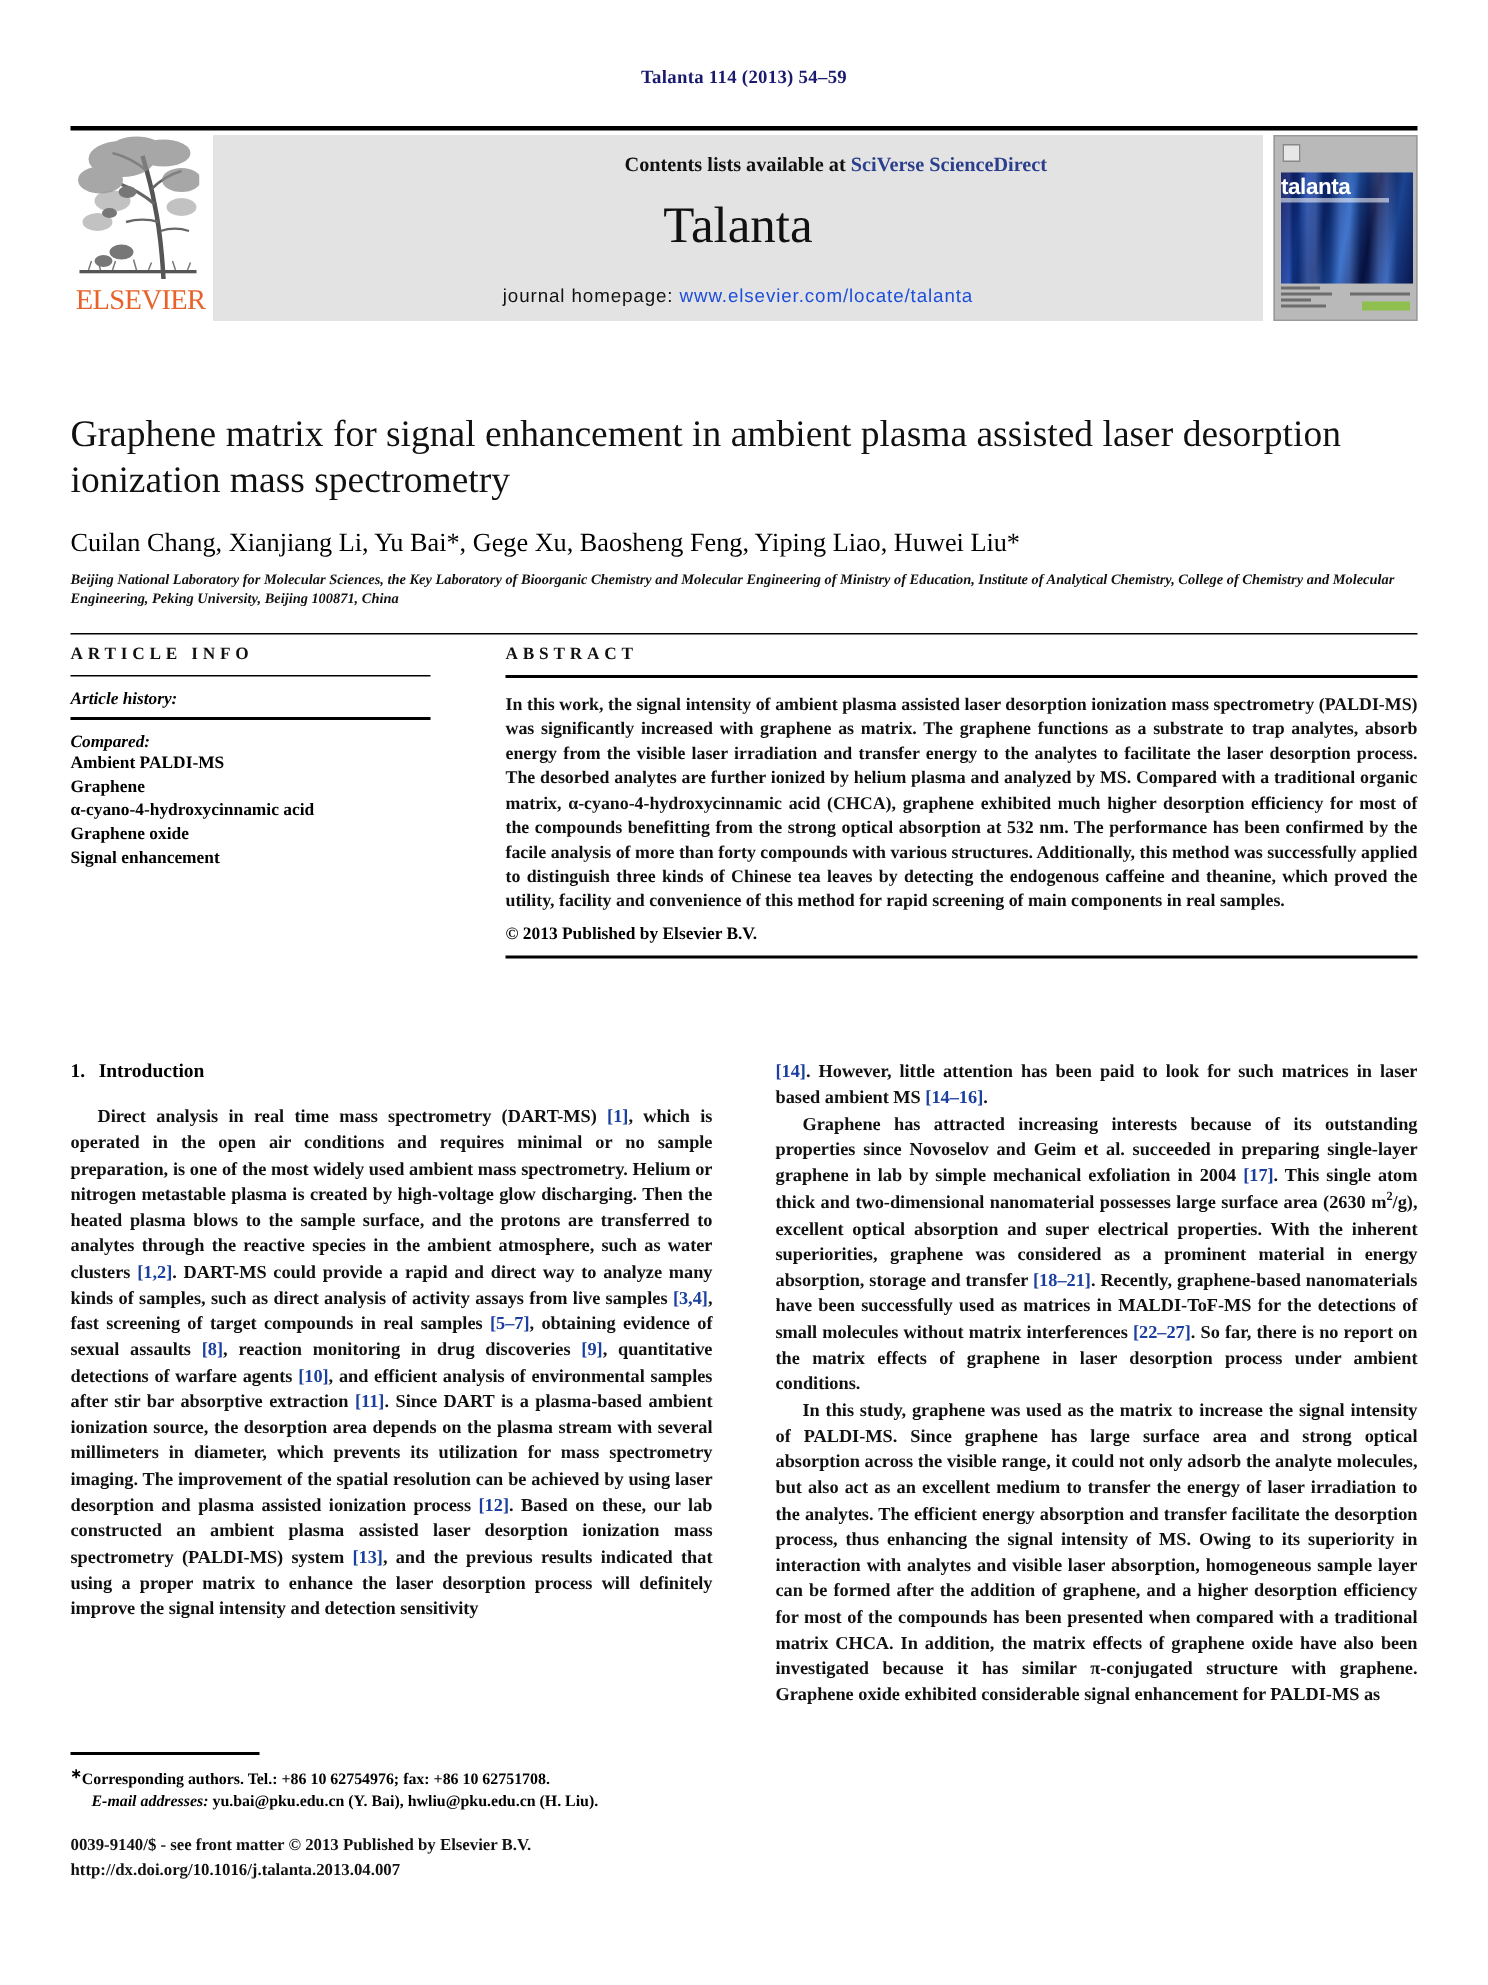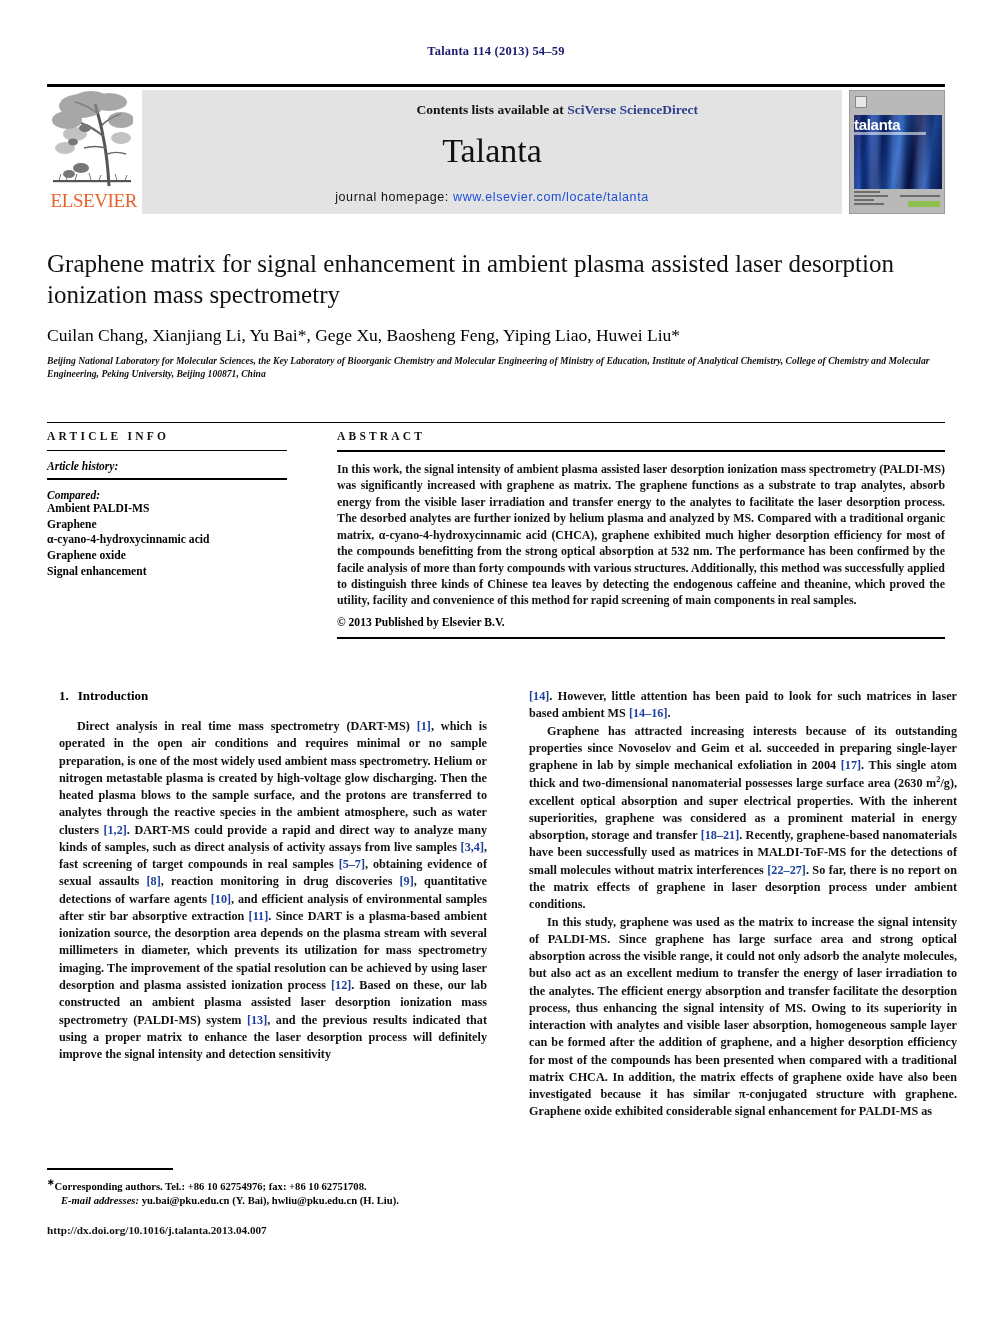--- a/index.html
+++ b/index.html
@@ -188,21 +188,21 @@
     bottom: 3px;
     width: 32px;
     height: 6px;
     background: #8fbf4f;
   }
 
   
   .title-block {
     position: absolute;
     left: 47px;
-    top: 248px;
+    top: 274px;
     width: 898px;
   }
   .paper-title {
     font-size: 25px;
     line-height: 1.25;
     color: #111;
     font-family: "Liberation Serif", serif;
     margin: 0 0 14px 0;
     font-weight: normal;
   }
@@ -291,23 +291,22 @@
 
   
   .body-cols {
     position: absolute;
     left: 47px;
     top: 688px;
     width: 898px;
   }
   .col {
     position: absolute;
-    top: 0;
+    top: 18px;
     width: 428px;
-    margin-left: 12px;
   }
   .col-left { left: 0; }
   .col-right { left: 470px; }
   .h2 {
     font-size: 13px;
     font-weight: bold;
     margin: 0 0 14px 0;
     font-family: "Liberation Serif", serif;
   }
   .h2 .num { margin-right: 9px; }
@@ -490,16 +489,17 @@
   <div class="footnote">
     <div class="fn-rule"></div>
     <div class="fn-text">
       <span class="fn-star">∗</span><span>Corresponding authors. Tel.: +86 10 62754976; fax: +86 10 62751708.</span><br>
       <span style="display:inline-block;width:14px;"></span><span class="ital">E-mail addresses:</span>
       <span>yu.bai@pku.edu.cn (Y. Bai), hwliu@pku.edu.cn (H. Liu).</span>
     </div>
   </div>
 
   <div class="colophon">
+    <div>0039-9140/$ - see front matter © 2013 Published by Elsevier B.V.</div>
     <div>http://dx.doi.org/10.1016/j.talanta.2013.04.007</div>
   </div>
 
 </div>
 
 </body></html>

